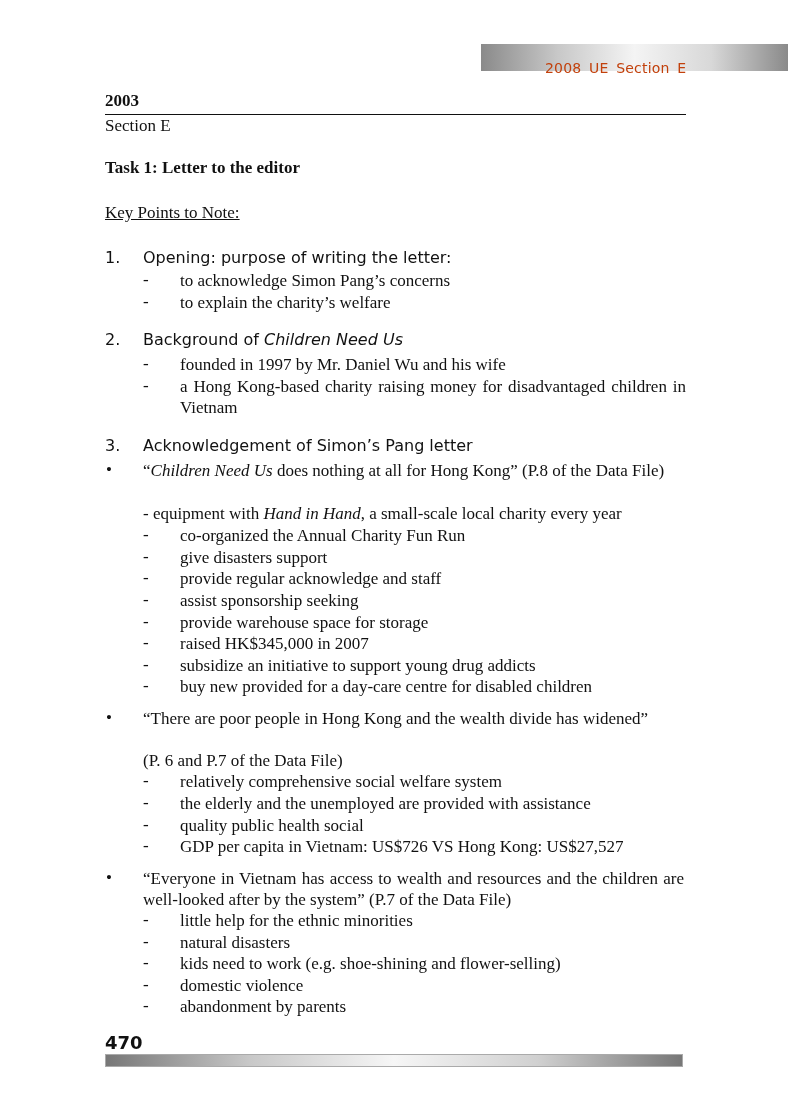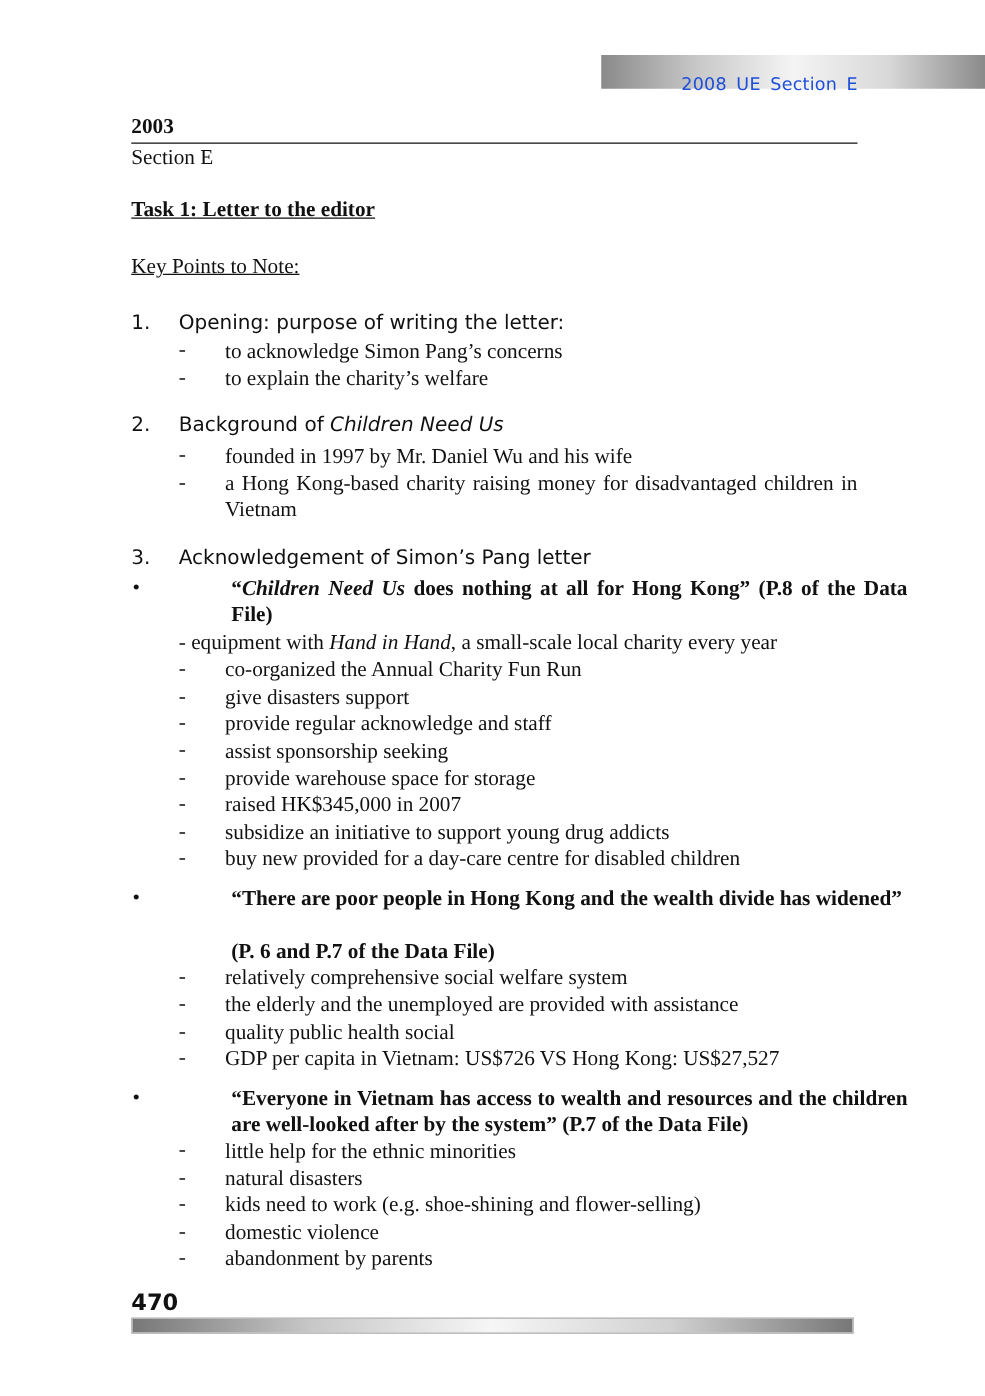--- a/index.html
+++ b/index.html
@@ -1,30 +1,30 @@
 <!DOCTYPE html>
 <html><head>
   <meta charset="utf-8">
   <style>
     html, body { margin:0; padding:0; background:#ffffff; }
     body { width:788px; height:1117px; position:relative; overflow:hidden; font-family:"Liberation Serif", serif; color:#111; }
     .header-bar { position:absolute; left:481px; top:44px; width:307px; height:27px;
       background:linear-gradient(to right,#8a8a8a 0%,#c8c8c8 25%,#f4f4f4 50%,#d8d8d8 75%,#8a8a8a 100%); }
-    .header-text { position:absolute; left:545px; top:60px; font-family:"DejaVu Sans", sans-serif; font-size:14px; color:#1d4ed8; letter-spacing:0.2px; word-spacing:3px; }
+    .header-text { position:absolute; left:545px; top:60px; font-family:"DejaVu Sans", sans-serif; font-size:14px; color:#c2410c; letter-spacing:0.2px; word-spacing:3px; }
     .year { position:absolute; left:105px; top:91px; font-weight:bold; font-size:17px; }
     .rule { position:absolute; left:105px; top:114px; width:581px; height:0; border-top:1.5px solid #111; }
     .section { position:absolute; left:105px; top:116px; font-weight:normal; font-size:17px; }
-    .task { position:absolute; left:105px; top:158px; font-weight:bold; font-size:17px; text-decoration:underline; }
+    .task { position:absolute; left:105px; top:158px; font-weight:bold; font-size:17px; }
     .keypoints { position:absolute; left:105px; top:203px; font-size:17px; text-decoration:underline; }
     .num { position:absolute; left:105px; font-family:"DejaVu Sans", sans-serif; font-size:16px; }
     .numtext { position:absolute; left:143px; font-family:"DejaVu Sans", sans-serif; font-size:16px; }
     .dash { position:absolute; left:143px; font-size:17px; }
     .item { position:absolute; left:180px; font-size:17px; line-height:21px; }
     .bullet { position:absolute; left:106px; font-size:17px; }
-    .btext { position:absolute; left:143px; font-weight:bold; font-size:17px; line-height:21px;margin-left:42px; }
+    .btext { position:absolute; left:143px; font-weight:normal; font-size:17px; line-height:21px; }
     .justify { width:506px; text-align:justify; text-align-last:left; }
     .full { position:absolute; left:143px; font-size:17px; }
     .page-num { position:absolute; left:105px; top:1032px; font-family:"DejaVu Sans", sans-serif; font-weight:bold; font-size:18px; }
     .footer-bar { position:absolute; left:105px; top:1054px; width:578px; height:13px;
       background:linear-gradient(to right,#777 0%,#c8c8c8 25%,#f6f6f6 50%,#d0d0d0 75%,#777 100%); border:1px solid #aaa; box-sizing:border-box; }
   </style>
 </head>
 <body>
 
 <div class="header-bar"></div>

